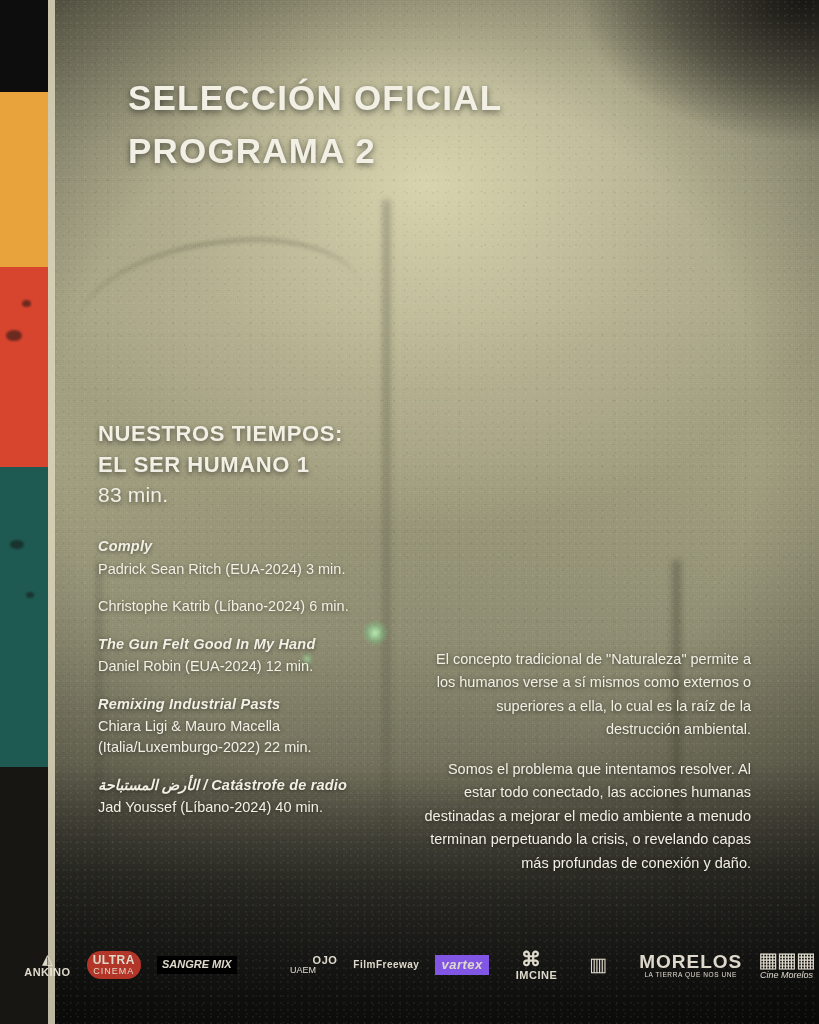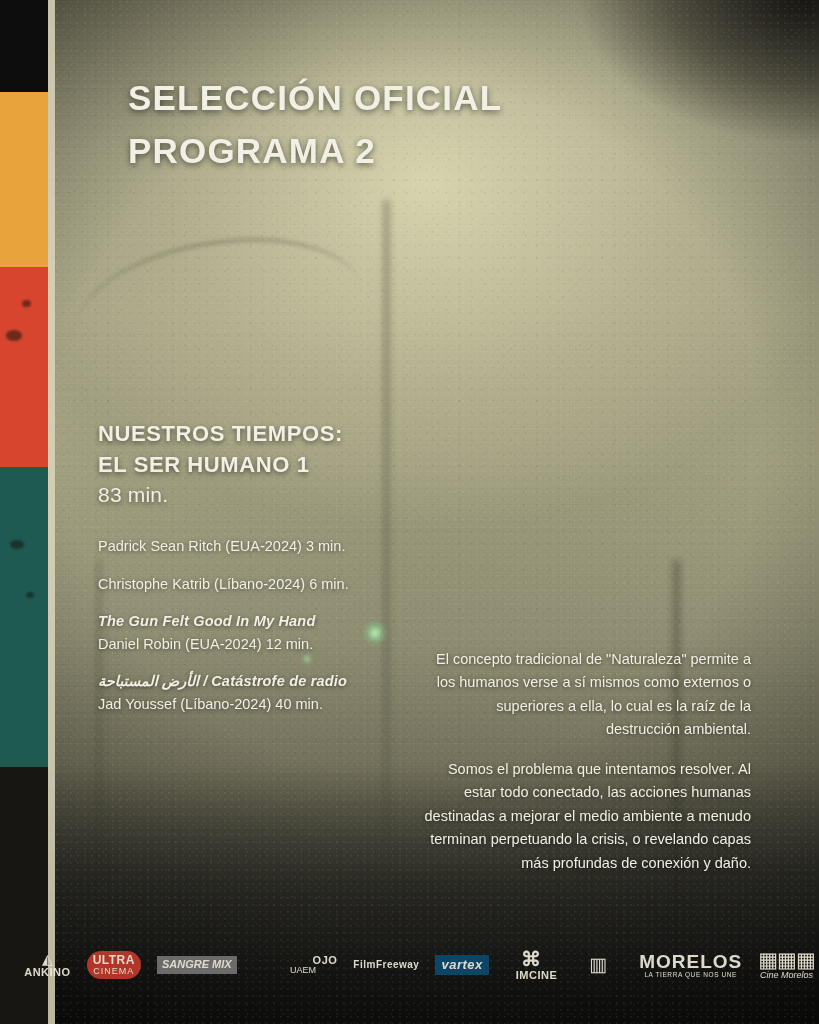--- a/index.html
+++ b/index.html
@@ -206,26 +206,26 @@
     line-height: 1.05;
     white-space: nowrap;
   }
   .logo .l1 { font-weight: 800; letter-spacing: .5px; }
   .logo .l2 { font-weight: 400; }
   .logo-ankino .l1 { font-size: 11px; }
   .logo-ankino .glyph { font-size: 14px; }
   .logo-ultra { background: #c0392b; padding: 3px 6px; border-radius: 14px; }
   .logo-ultra .l1 { font-size: 12px; }
   .logo-ultra .l2 { font-size: 9px; letter-spacing: 1px; }
-  .logo-sangre { font-size: 11px; font-weight: 800; font-style: italic; background: #737373; padding: 3px 5px; }
+  .logo-sangre { font-size: 11px; font-weight: 800; font-style: italic; background: #000000; padding: 3px 5px; }
   .sep { width: 1px; height: 34px; background: rgba(240,238,228,0.35); }
   .logo-ojo .l1 { font-size: 11px; font-weight: 800; margin-left: 44px; }
   .logo-ojo .l2 { font-size: 9px; }
   .logo-filmfreeway .l1 { font-size: 10px; font-weight: 700; }
-  .logo-vartex { background: #0c4a6e; padding: 3px 6px; }
+  .logo-vartex { background: #8b5cf6; padding: 3px 6px; }
   .logo-vartex .l1 { font-size: 13px; font-weight: 800; font-style: italic; }
   .logo-imcine .l1 { font-size: 11px; margin-left: 11px; }
   .logo-imcine .glyph { font-size: 20px; font-weight: 800; }
   .logo-gob .glyph { font-size: 19px; }
   .logo-morelos .l1 { font-size: 19px; font-weight: 800; letter-spacing: 1px; }
   .logo-morelos .l2 { font-size: 6.5px; letter-spacing: .6px; }
   .logo-cinemorelos .glyph { font-size: 21px; letter-spacing: -1px; }
   .logo-cinemorelos .l2 { font-size: 9px; font-style: italic; }
 </style>
 </head>
@@ -267,28 +267,34 @@
   </div>
 
   <div class="txt section-title">
     <div>NUESTROS TIEMPOS:</div>
     <div>EL SER HUMANO 1</div>
     <div class="dur">83 min.</div>
   </div>
 
   <div class="txt films" id="film-list">
       <div class="film">
+        <span class="ftitle">Comply</span>
         <span class="fmeta">Padrick Sean Ritch (EUA-2024) 3 min.</span>
       </div>
       <div class="film">
         <span class="fmeta">Christophe Katrib (Líbano-2024) 6 min.</span>
       </div>
       <div class="film">
         <span class="ftitle">The Gun Felt Good In My Hand</span>
         <span class="fmeta">Daniel Robin (EUA-2024) 12 min.</span>
+      </div>
+      <div class="film">
+        <span class="ftitle">Remixing Industrial Pasts</span>
+        <span class="fmeta">Chiara Ligi &amp; Mauro Macella
+(Italia/Luxemburgo-2022) 22 min.</span>
       </div>
       <div class="film">
         <span class="ftitle">الأرض المستباحة / Catástrofe de radio</span>
         <span class="fmeta">Jad Youssef (Líbano-2024) 40 min.</span>
       </div>
     </div>
 
   <div class="txt blurb" id="blurb">
       <p>El concepto tradicional de "Naturaleza" permite a los humanos verse a sí mismos como externos o superiores a ella, lo cual es la raíz de la destrucción ambiental.</p>
       <p>Somos el problema que intentamos resolver. Al estar todo conectado, las acciones humanas destinadas a mejorar el medio ambiente a menudo terminan perpetuando la crisis, o revelando capas más profundas de conexión y daño.</p>

